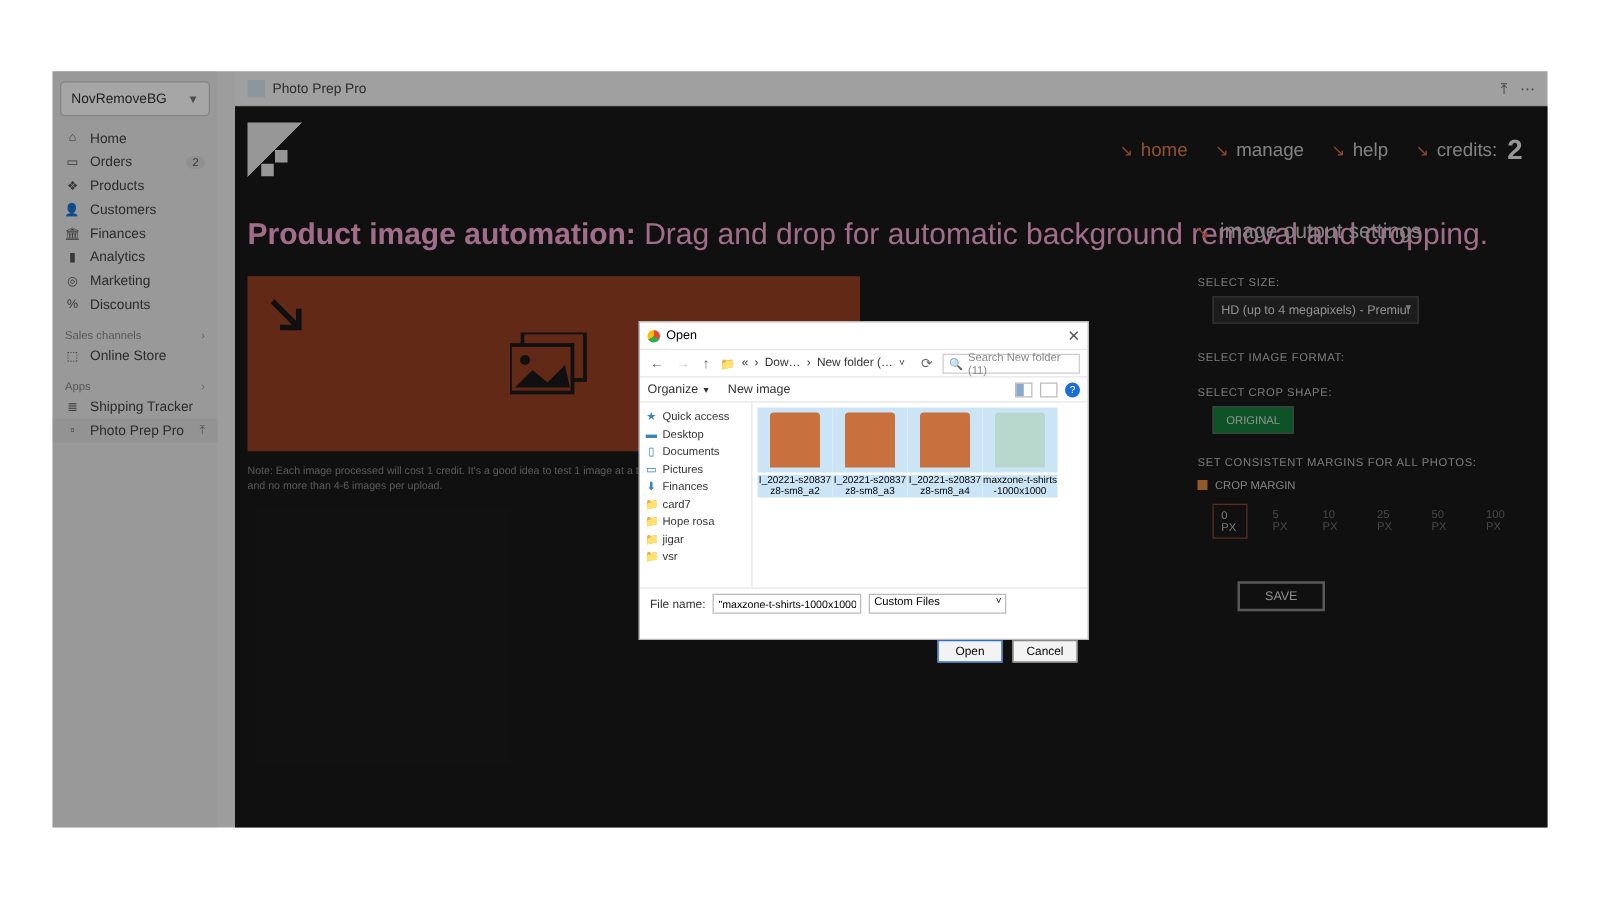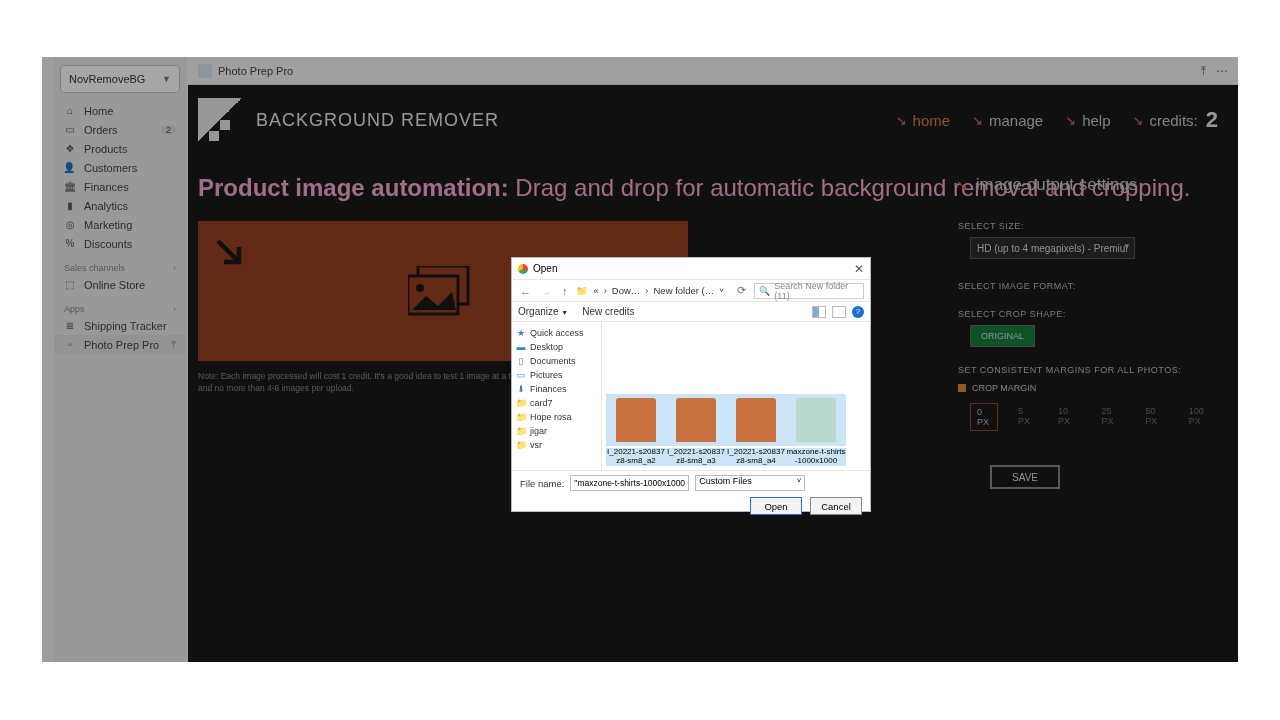--- a/index.html
+++ b/index.html
@@ -1,19 +1,19 @@
 <!DOCTYPE html>
 <html><head>
 <meta charset="utf-8">
 <style>
 * { margin:0; padding:0; box-sizing:border-box; font-family:-apple-system,BlinkMacSystemFont,'Segoe UI',sans-serif; }
 body { background:#fff; width:1280px; height:720px; overflow:hidden; }
 .frame { position:absolute; left:42px; top:57px; width:1196px; height:605px; background:#f1f1f1; }
 .overlay { position:absolute; inset:0; background:rgba(0,0,0,0.35); pointer-events:none; z-index:5;}
-.sidebar { position:absolute; left:12px; top:0; width:132px; height:100%; background:#ebebeb; }
+.sidebar { position:absolute; left:0; top:0; width:132px; height:100%; background:#ebebeb; }
 .store-select { margin:8px 6px; height:28px; background:#fff; border:1px solid #c9c9c9; border-radius:4px; display:flex; align-items:center; padding:0 8px; font-size:11px; color:#333; justify-content:space-between;}
 .store-select .chev { font-size:9px; color:#777;}
 .navlist { margin-top:6px;}
 .nav-item { display:flex; align-items:center; height:19px; padding:0 10px; font-size:11px; color:#444; gap:8px; position:relative;}
 .nav-item .ic { width:12px; display:inline-flex; justify-content:center; font-size:10px; color:#555;}
 .nav-item .badge { position:absolute; right:10px; background:#ddd; border-radius:8px; font-size:9px; padding:0 5px; color:#555;}
 .section-label { font-size:9px; color:#888; padding:10px 10px 2px;}
 .row-chev { position:absolute; right:10px; font-size:9px; color:#999;}
 .nav-item.app-active { background:#e2e2e2;}
 .pin { position:absolute; right:10px; font-size:10px; color:#888;}
@@ -71,31 +71,31 @@
 .dlg-tools { height:20px; border-bottom:1px solid #e6e6e6; display:flex; align-items:center; justify-content:space-between; padding:0 6px;}
 .dlg-tools .left { display:flex; gap:14px;}
 .dlg-tools .left span { color:#333;}
 .dlg-tools .right { display:flex; gap:6px; align-items:center;}
 .dlg-tools .viewbtn { width:14px; height:12px; border:1px solid #bbb;}
 .dlg-tools .help { width:12px; height:12px; border-radius:50%; background:#1b6fd4; color:#fff; font-size:8px; display:flex; align-items:center; justify-content:center;}
 .dlg-body { display:flex; height:148px;}
 .dlg-tree { width:90px; border-right:1px solid #e6e6e6; padding:4px 4px; overflow:hidden;}
 .tree-item { display:flex; align-items:center; gap:4px; height:14px; font-size:9px; color:#333;}
 .tree-item .ic { width:10px; text-align:center;}
-.dlg-files { flex:1; padding:4px; display:flex; gap:0; align-items:flex-end;}
+.dlg-files { flex:1; padding:4px; display:flex; gap:0; align-items:flex-start;}
 .file-card { width:60px; }
 .file-thumb { width:60px; height:52px; display:flex; align-items:center; justify-content:center;}
 .file-thumb.sel { background:#cce5f6;}
 .tshirt { width:40px; height:44px; border-radius:3px 3px 0 0; position:relative;}
 .tshirt.orange { background:#c8703e;}
 .tshirt.green { background:#b8d8ce;}
 .file-name { font-size:8px; text-align:center; line-height:1.1; margin-top:2px; word-break:break-all;}
 .file-card.sel .file-name { background:#cce5f6;}
 .dlg-footer { height:42px; border-top:1px solid #e6e6e6; padding:4px 8px;}
-.fn-row { display:flex; align-items:center; gap:6px; margin-bottom:6px;}
+.fn-row { display:flex; align-items:center; gap:6px; margin-bottom:21px;}
 .fn-row label { font-size:9.5px; color:#333;}
 .fn-input { flex:0 0 118px; height:16px; border:1px solid #bbb; font-size:8.5px; padding:0 3px;}
 .ft-select { width:110px; height:16px; border:1px solid #bbb; font-size:9px; padding:0 3px; position:relative;}
 .btn-row { display:flex; gap:8px; justify-content:flex-end;}
 .dlg-btn { width:52px; height:18px; border:1px solid #888; background:#f3f3f3; font-size:9.5px;}
 .dlg-btn.primary { border-color:#2a6fc9;}
 .folder-ic { color:#f5c36a;}
 </style>
 </head>
 <body>
@@ -166,21 +166,20 @@
     </div>
     <div class="right">
       <span>⤒</span>
       <span>⋯</span>
     </div>
   </div>
 
   <div class="app-body">
     <div class="app-header">
       <div class="logo"></div>
-      <div class="app-title">BACKGROUND REMOVER</div>
       <div class="app-nav">
         <span>
             <span class="arrow">↘</span>
             <span class="active">home</span>
           </span>
         <span>
             <span class="arrow">↘</span>
             <span>manage</span>
           </span>
         <span>
@@ -270,21 +269,21 @@
       </span>
       <span class="navbtn" style="margin-left:4px;">⟳</span>
       <div class="search">
           <span>🔍</span>
           <span>Search New folder (11)</span>
         </div>
     </div>
     <div class="dlg-tools">
       <div class="left">
         <span><span>Organize</span> <span style="font-size:7px;">▼</span></span>
-        <span>New credits</span>
+        <span>New image</span>
       </div>
       <div class="right">
         <span class="viewbtn" style="background:linear-gradient(#8ac,#8ac) left/6px 100% no-repeat;"></span>
         <span class="viewbtn"></span>
         <span class="help">?</span>
       </div>
     </div>
     <div class="dlg-body">
       <div class="dlg-tree">
         <div class="tree-item">

